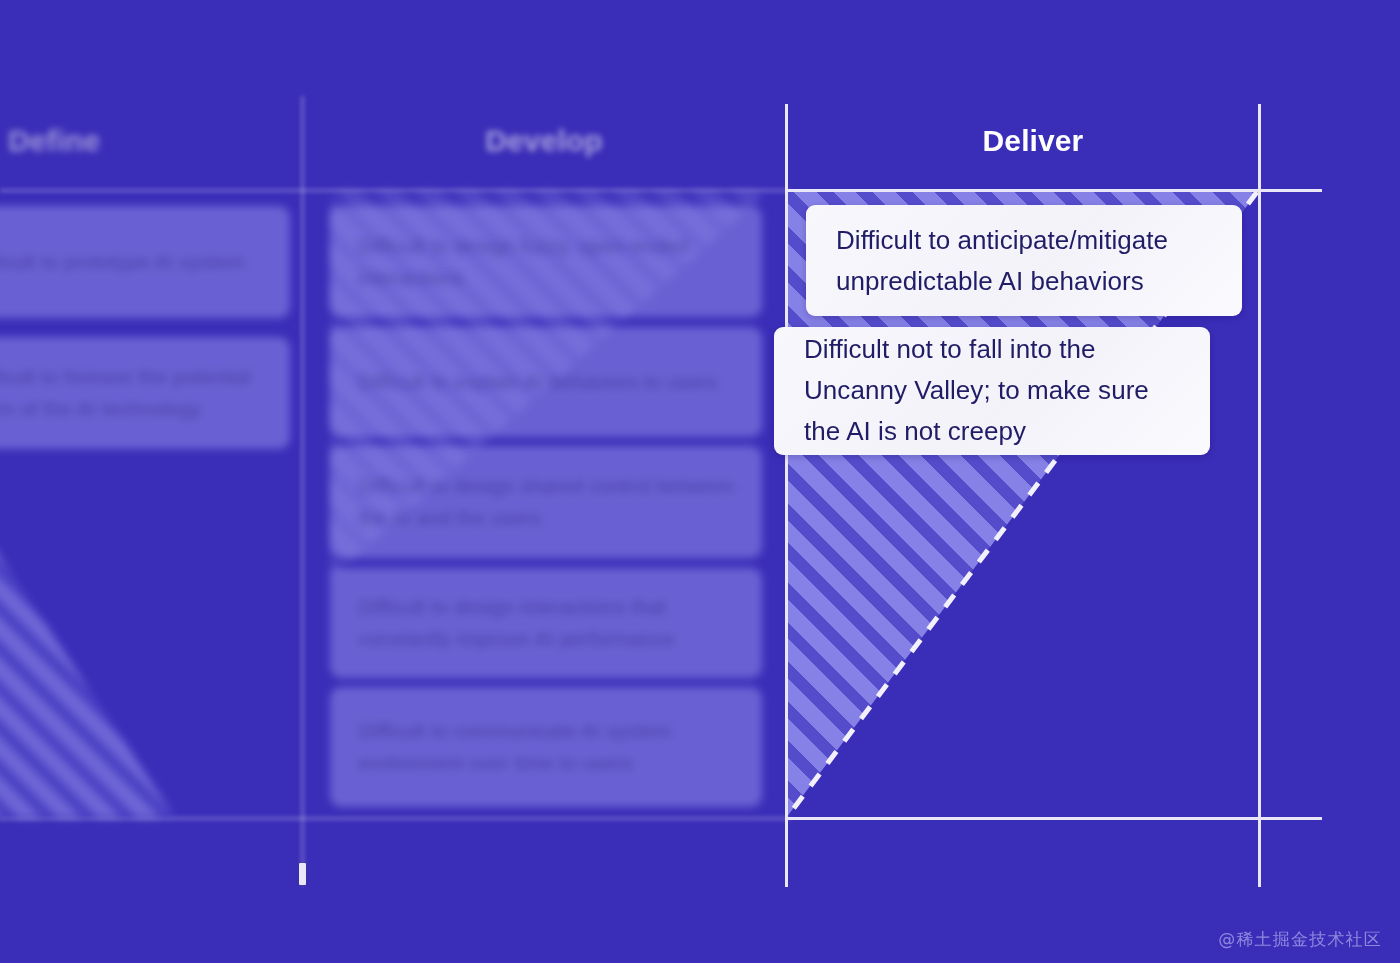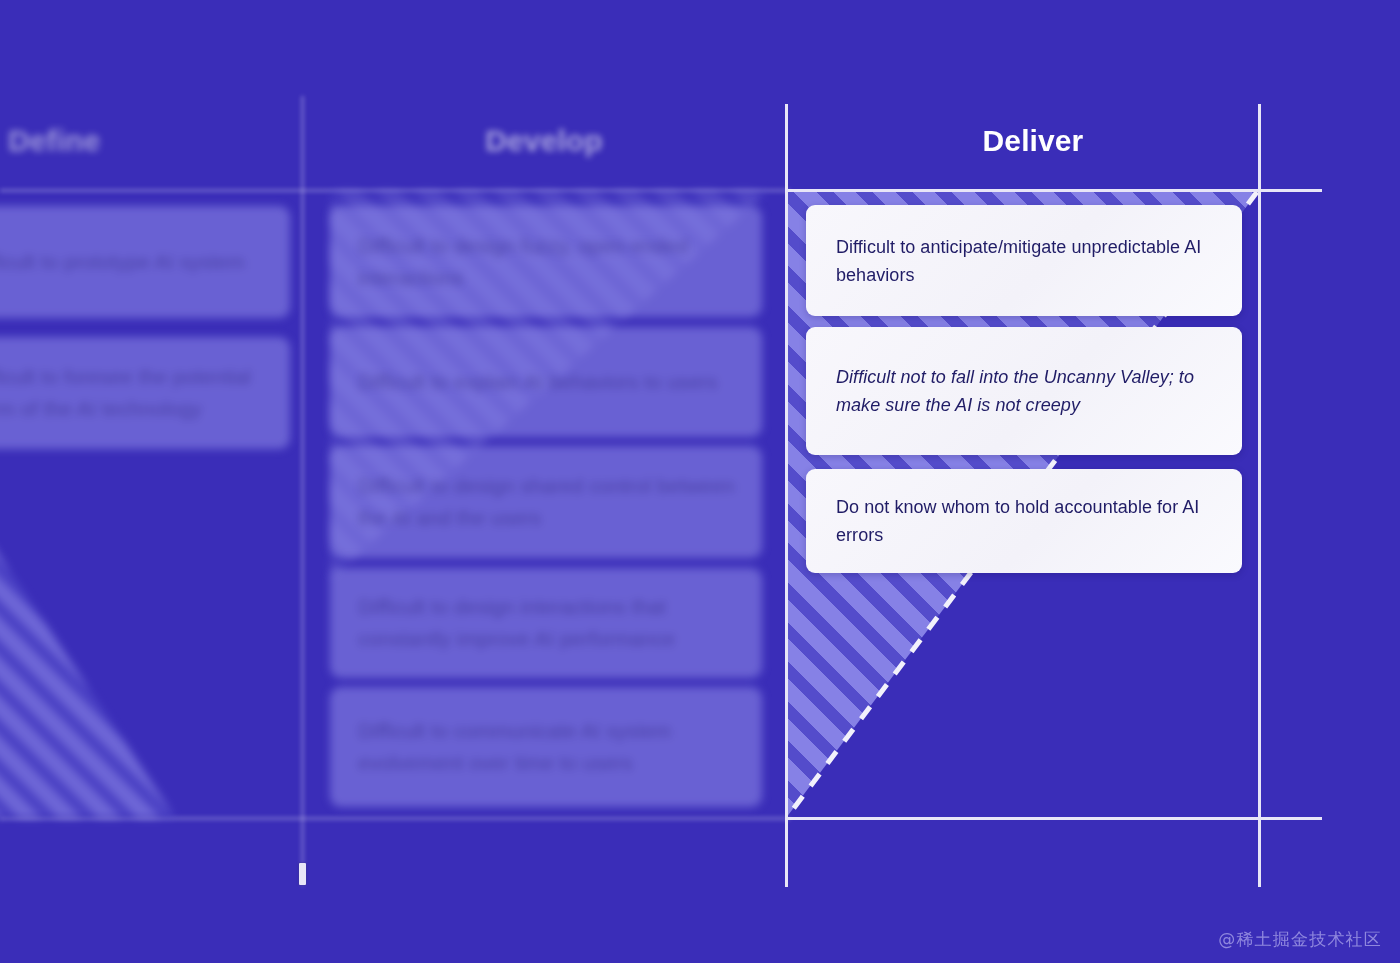--- a/index.html
+++ b/index.html
@@ -71,25 +71,25 @@
   
   .card {
     position:absolute;
     background:linear-gradient(135deg,#F8F7FC 0%, #F3F2F9 55%, #FAFAFE 100%);
     border-radius:9px;
     box-shadow:0 2px 7px rgba(20,10,80,0.22);
   }
   .card .card-text {
     position:absolute; left:30px; right:26px; top:50%;
     transform:translateY(-50%);
-    font-size:18px; line-height:1.58;
+    font-size:26px; line-height:1.58;
     color:#201C66; letter-spacing:.05px;
   }
   #card-deliver-0 { left:806px; top:205px; width:436px; height:111px; }
-  #card-deliver-1 { left:806px; top:327px; width:436px; height:128px;font-style:italic; }
+  #card-deliver-1 { left:774px; top:327px; width:436px; height:128px; }
   #card-deliver-2 { left:806px; top:469px; width:436px; height:104px; }
 
   
   .blur-col { position:absolute; }
   #col-define  { left:-60px; top:190px; width:350px; filter:blur(4.4px); }
   #col-develop { left:330px; top:190px; width:432px; filter:blur(4.2px); }
 
   .bcard {
     position:absolute;
     background:rgba(150,145,235,0.52);
@@ -207,19 +207,16 @@
   <div class="rule h" id="line-footer-sep"></div>
 
   <div class="col-title" id="title-deliver">Deliver</div>
 
   <div class="card" id="card-deliver-0">
     <div class="card-text">Difficult to anticipate/mitigate unpredictable AI behaviors</div>
   </div>
   <div class="card" id="card-deliver-1">
     <div class="card-text">Difficult not to fall into the Uncanny Valley; to make sure the AI is not creepy</div>
   </div>
-  <div class="card" id="card-deliver-2">
-    <div class="card-text">Do not know whom to hold accountable for AI errors</div>
-  </div>
 
   <div id="watermark">@稀土掘金技术社区</div>
 
 </div>
 
 </body></html>

